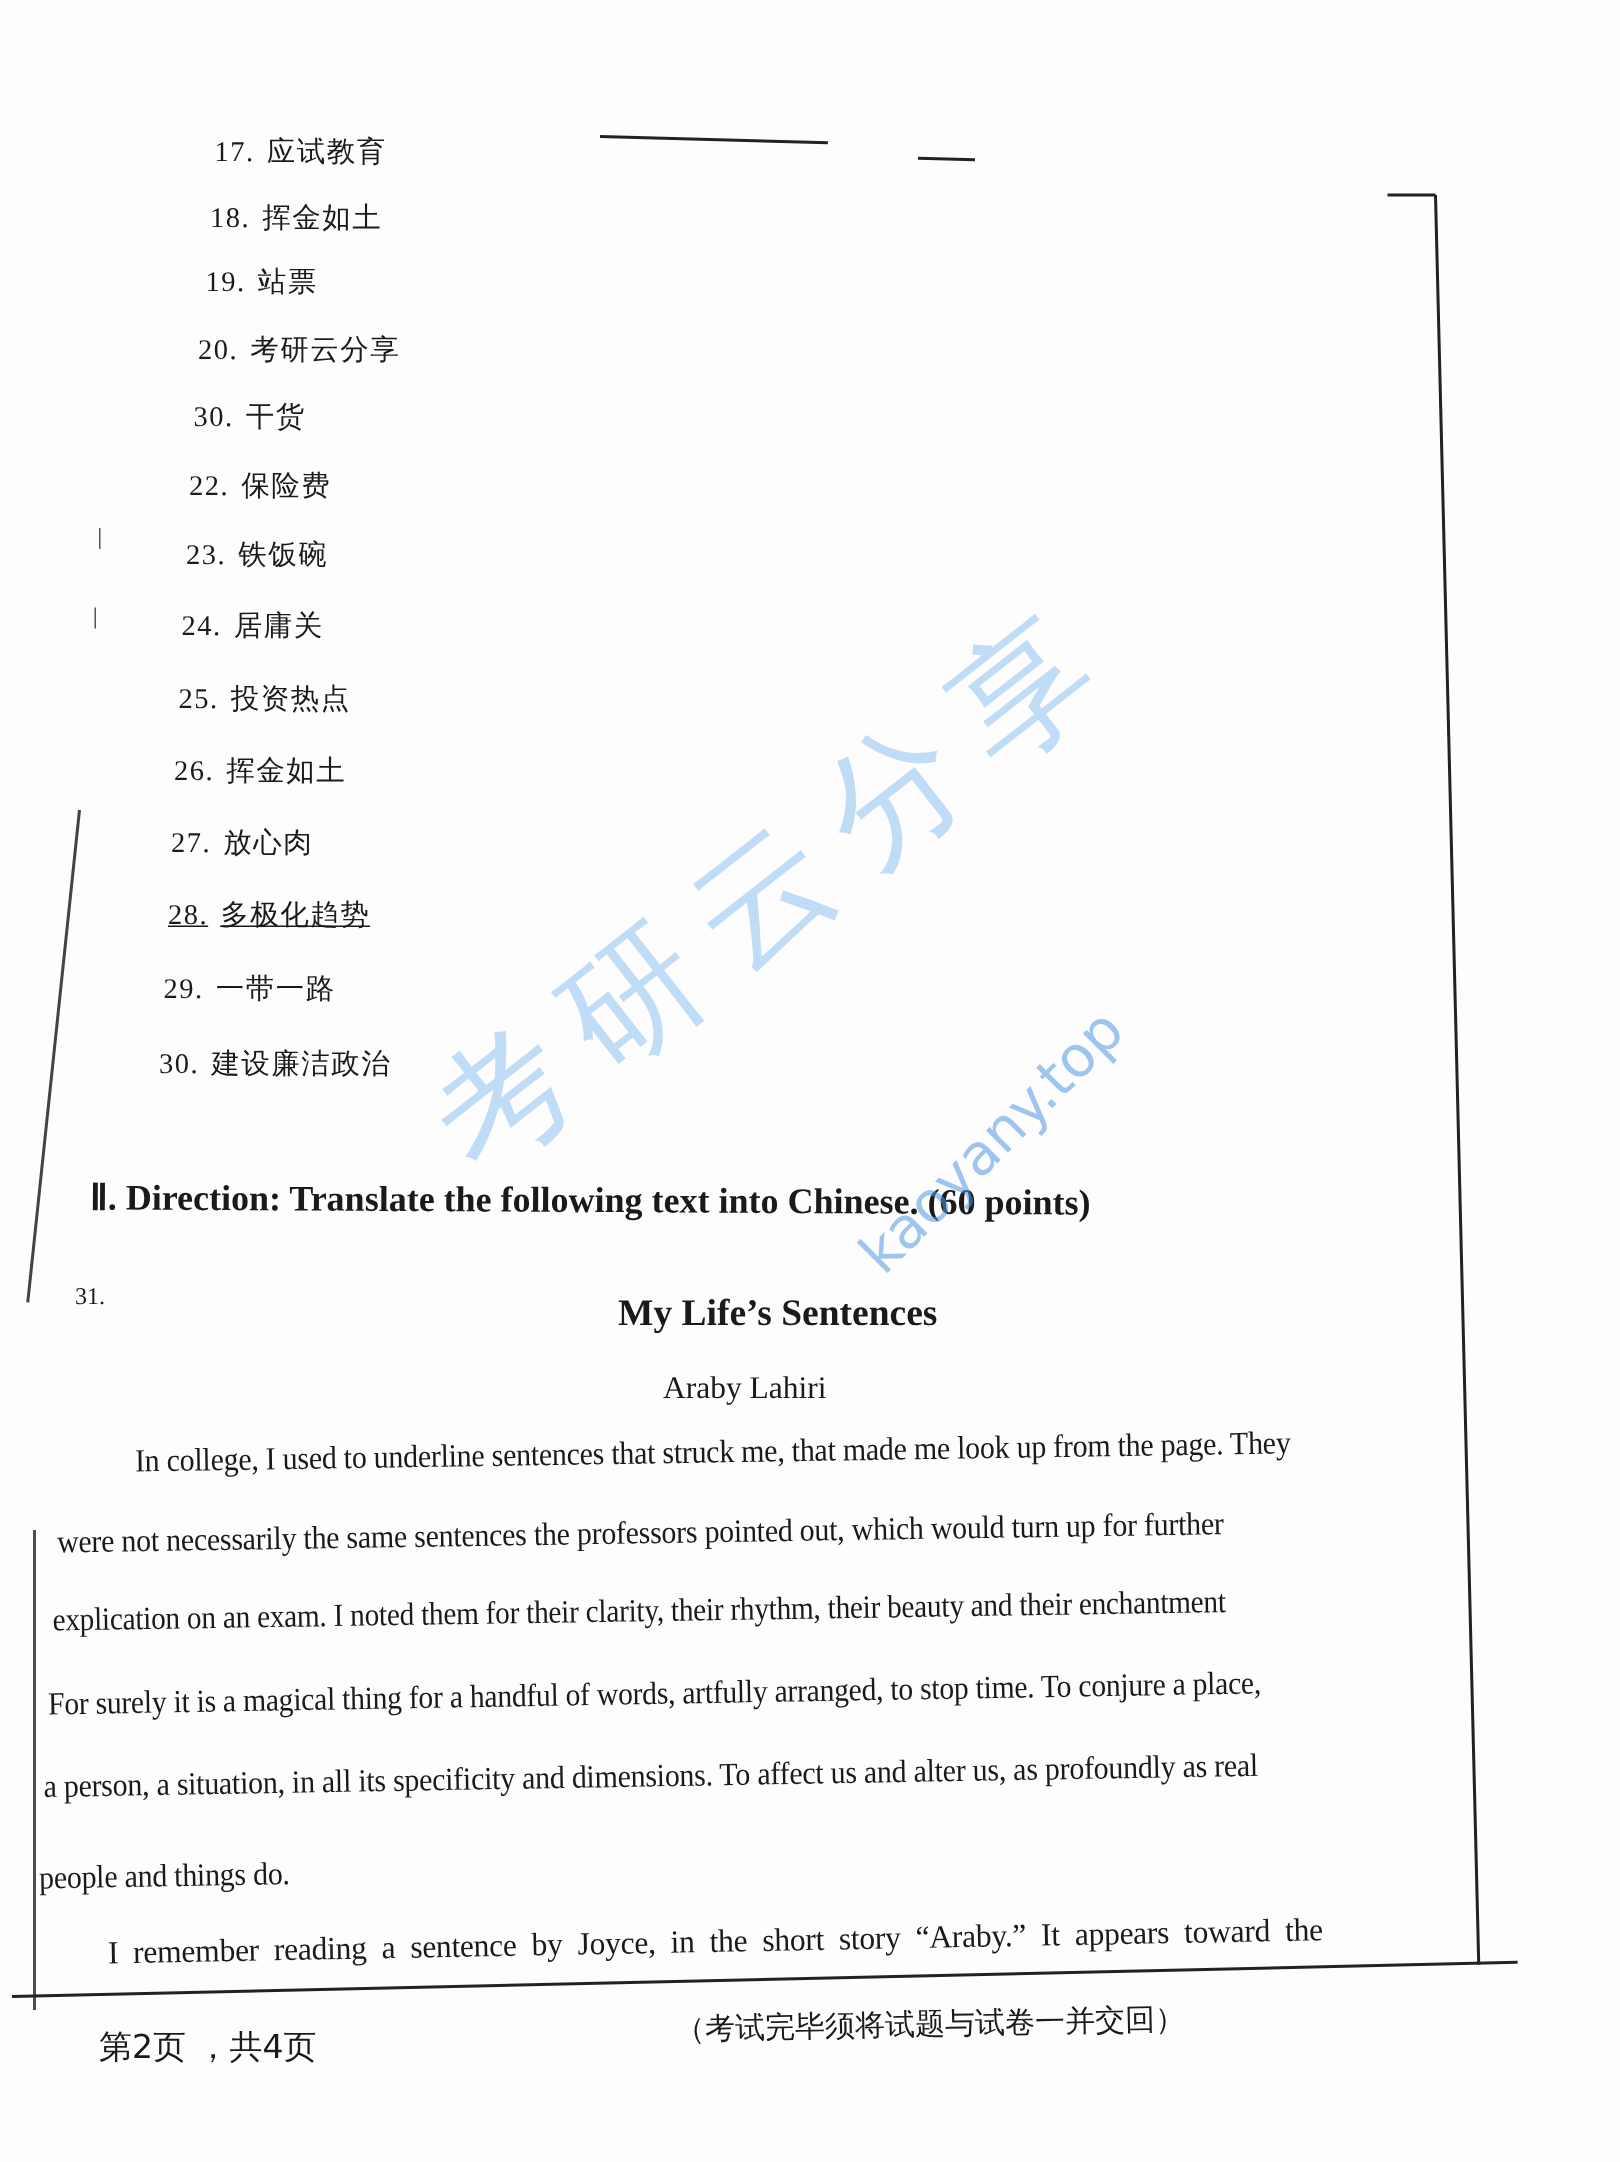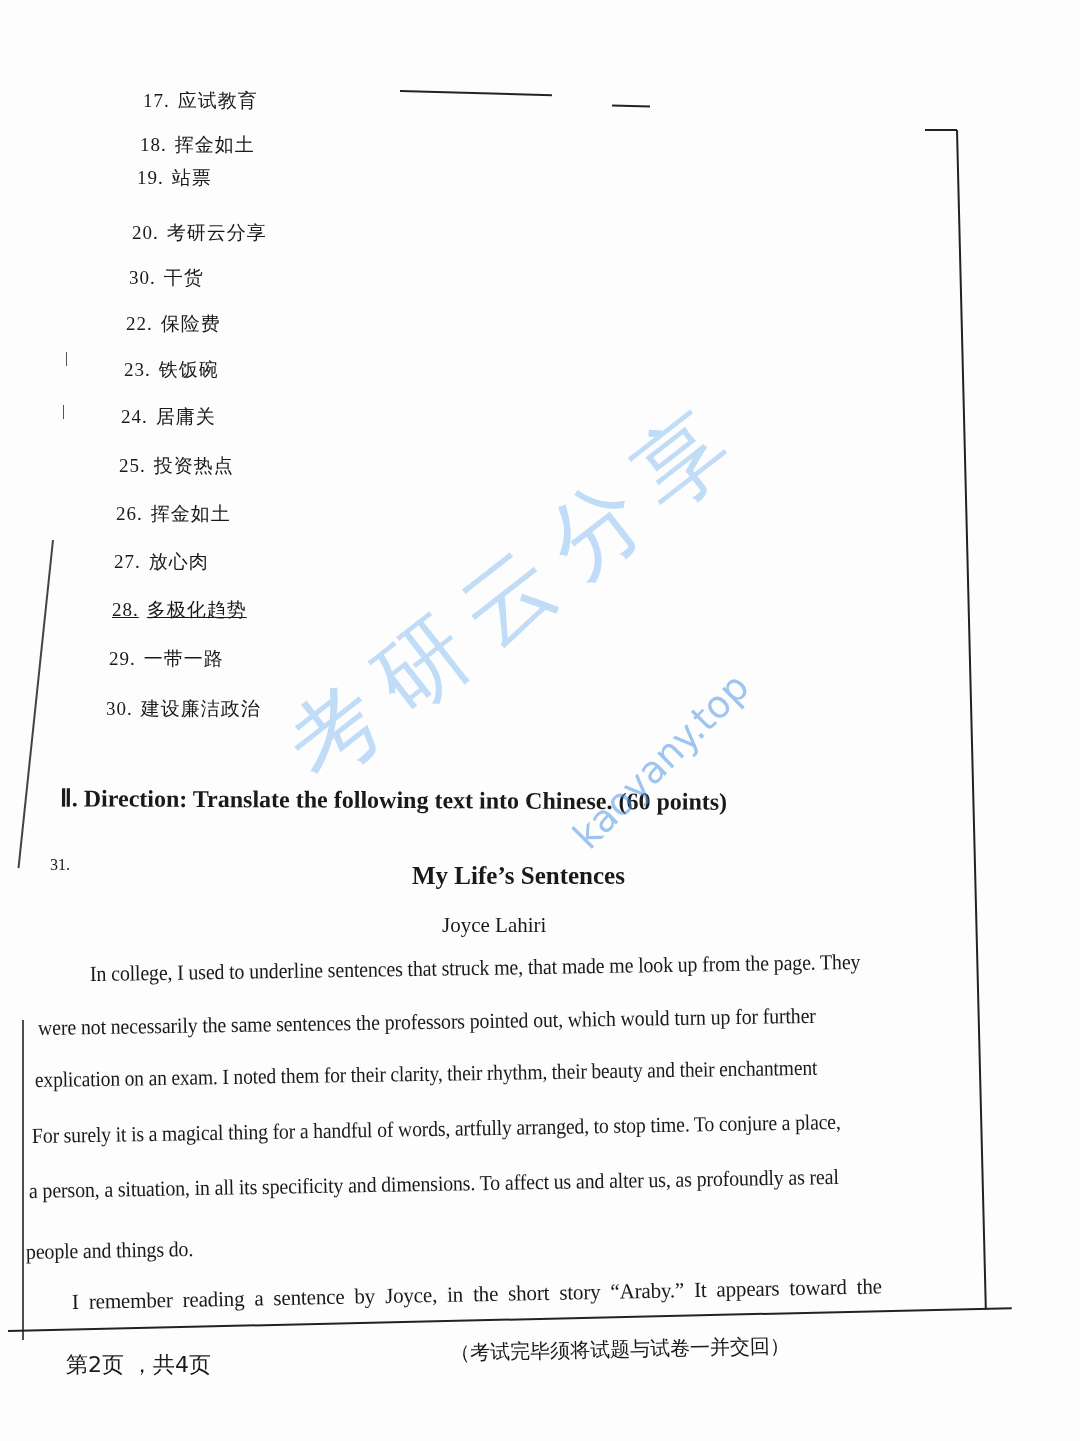--- a/index.html
+++ b/index.html
@@ -72,39 +72,39 @@
   <div class="line right-border"></div>
   <div class="line left-border"></div>
   <div class="line left-border-2"></div>
   <div class="line bottom-line"></div>
   <div class="tick" style="top:352px;"></div>
   <div class="tick" style="top:405px;left:63px;"></div>
 
   <div class="vocab-list">
     <div class="vocab-item" style="left:143px;top:88px;"><span class="num">17.</span><span>应试教育</span></div>
     <div class="vocab-item" style="left:140px;top:132px;"><span class="num">18.</span><span>挥金如土</span></div>
-    <div class="vocab-item" style="left:137px;top:165px;"><span class="num">19.</span><span>站票</span></div>
+    <div class="vocab-item" style="left:137px;top:175px;"><span class="num">19.</span><span>站票</span></div>
     <div class="vocab-item" style="left:132px;top:220px;"><span class="num">20.</span><span>考研云分享</span></div>
     <div class="vocab-item" style="left:129px;top:265px;"><span class="num">30.</span><span>干货</span></div>
     <div class="vocab-item" style="left:126px;top:311px;"><span class="num">22.</span><span>保险费</span></div>
     <div class="vocab-item" style="left:124px;top:357px;"><span class="num">23.</span><span>铁饭碗</span></div>
     <div class="vocab-item" style="left:121px;top:404px;"><span class="num">24.</span><span>居庸关</span></div>
     <div class="vocab-item" style="left:119px;top:453px;"><span class="num">25.</span><span>投资热点</span></div>
     <div class="vocab-item" style="left:116px;top:501px;"><span class="num">26.</span><span>挥金如土</span></div>
     <div class="vocab-item" style="left:114px;top:549px;"><span class="num">27.</span><span>放心肉</span></div>
     <div class="vocab-item" style="left:112px;top:597px;text-decoration:underline;"><span class="num">28.</span><span>多极化趋势</span></div>
     <div class="vocab-item" style="left:109px;top:646px;"><span class="num">29.</span><span>一带一路</span></div>
     <div class="vocab-item" style="left:106px;top:696px;"><span class="num">30.</span><span>建设廉洁政治</span></div>
   </div>
 
   <div class="section-heading">Ⅱ. Direction: Translate the following text into Chinese. (60 points)</div>
   <div class="q-num">31.</div>
 
   <div class="essay-title">My Life’s Sentences</div>
-  <div class="essay-author">Joyce Lahiri</div>
+  <div class="essay-author">Araby Lahiri</div>
 
   <div class="para-line" style="left:90px;top:962px;transform:rotate(-0.9deg) scaleX(0.93);">In college, I used to underline sentences that struck me, that made me look up from the page. They</div>
   <div class="para-line" style="left:38px;top:1016px;transform:rotate(-0.9deg) scaleX(0.93);">were not necessarily the same sentences the professors pointed out, which would turn up for further</div>
   <div class="para-line" style="left:35px;top:1068px;transform:rotate(-0.9deg) scaleX(0.91);">explication on an exam. I noted them for their clarity, their rhythm, their beauty and their enchantment</div>
   <div class="para-line" style="left:32px;top:1124px;transform:rotate(-1deg) scaleX(0.92);">For surely it is a magical thing for a handful of words, artfully arranged, to stop time. To conjure a place,</div>
   <div class="para-line" style="left:29px;top:1179px;transform:rotate(-1deg) scaleX(0.93);">a person, a situation, in all its specificity and dimensions. To affect us and alter us, as profoundly as real</div>
   <div class="para-line" style="left:26px;top:1240px;transform:rotate(-1deg) scaleX(0.93);">people and things do.</div>
   <div class="para-line" style="left:72px;top:1290px;transform:rotate(-1.1deg) scaleX(0.98);word-spacing:5px;">I remember reading a sentence by Joyce, in the short story “Araby.” It appears toward the</div>
 
   <div class="footer-left">第2页 ，共4页</div>

